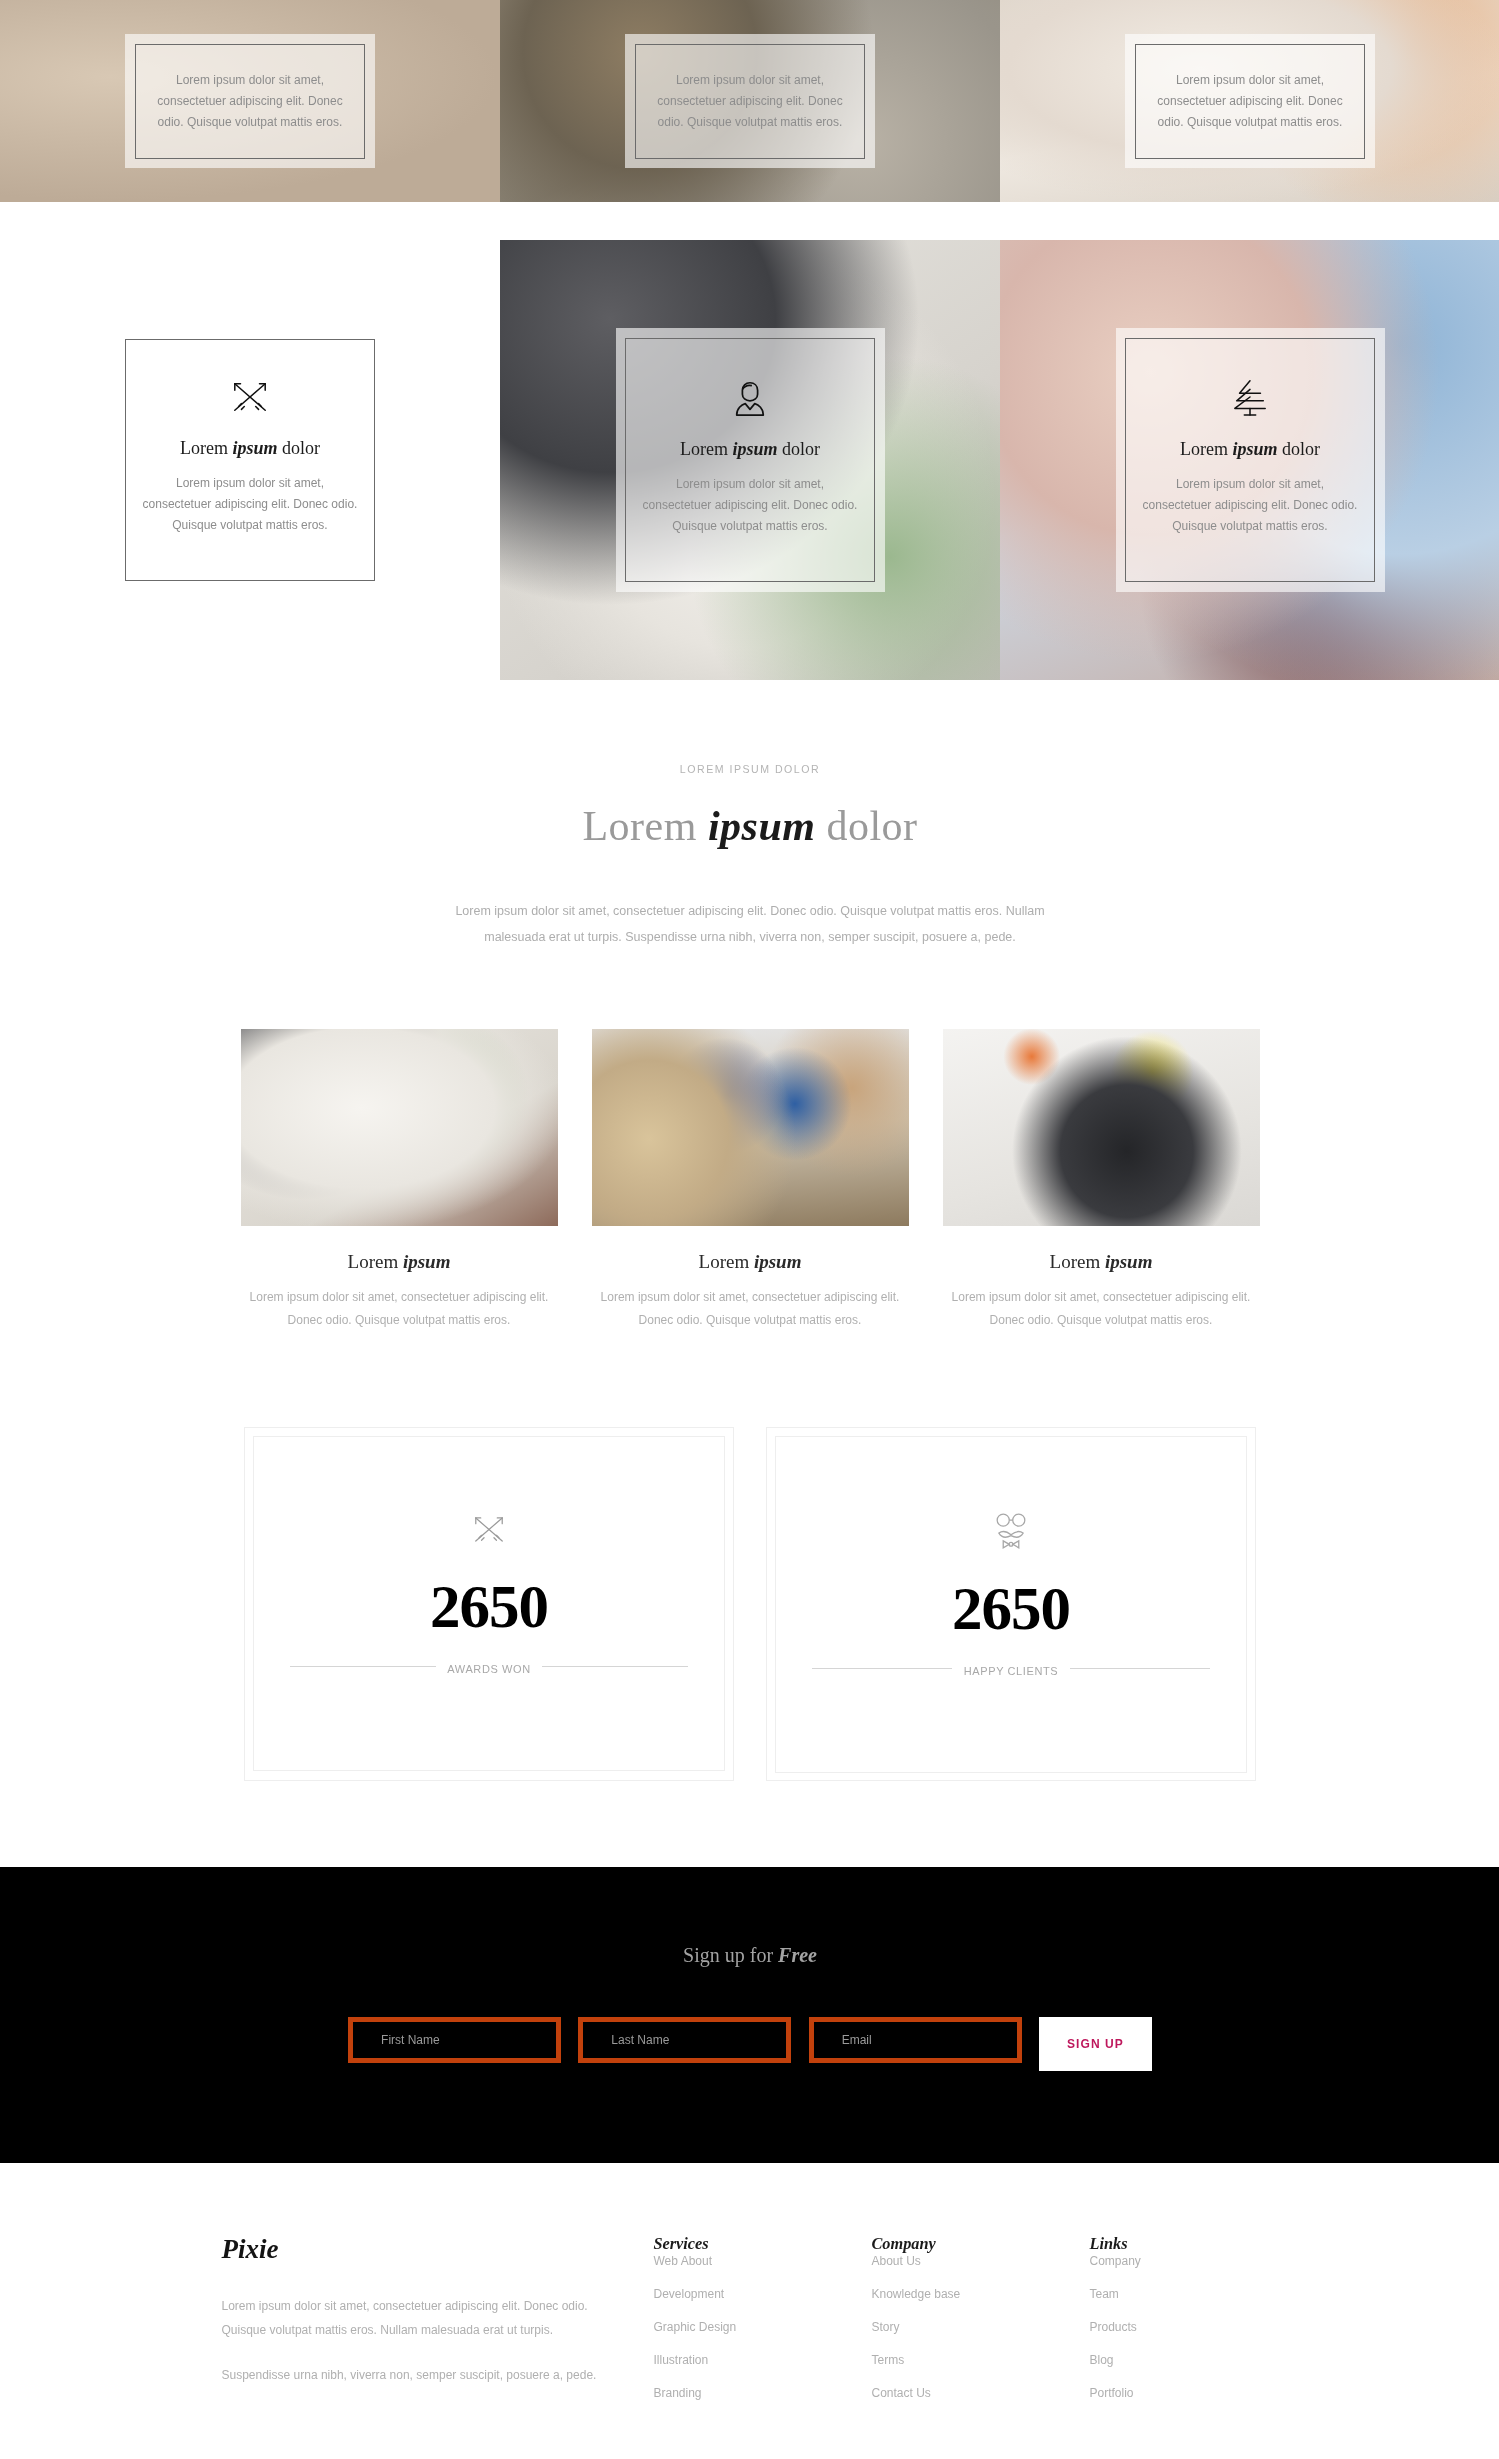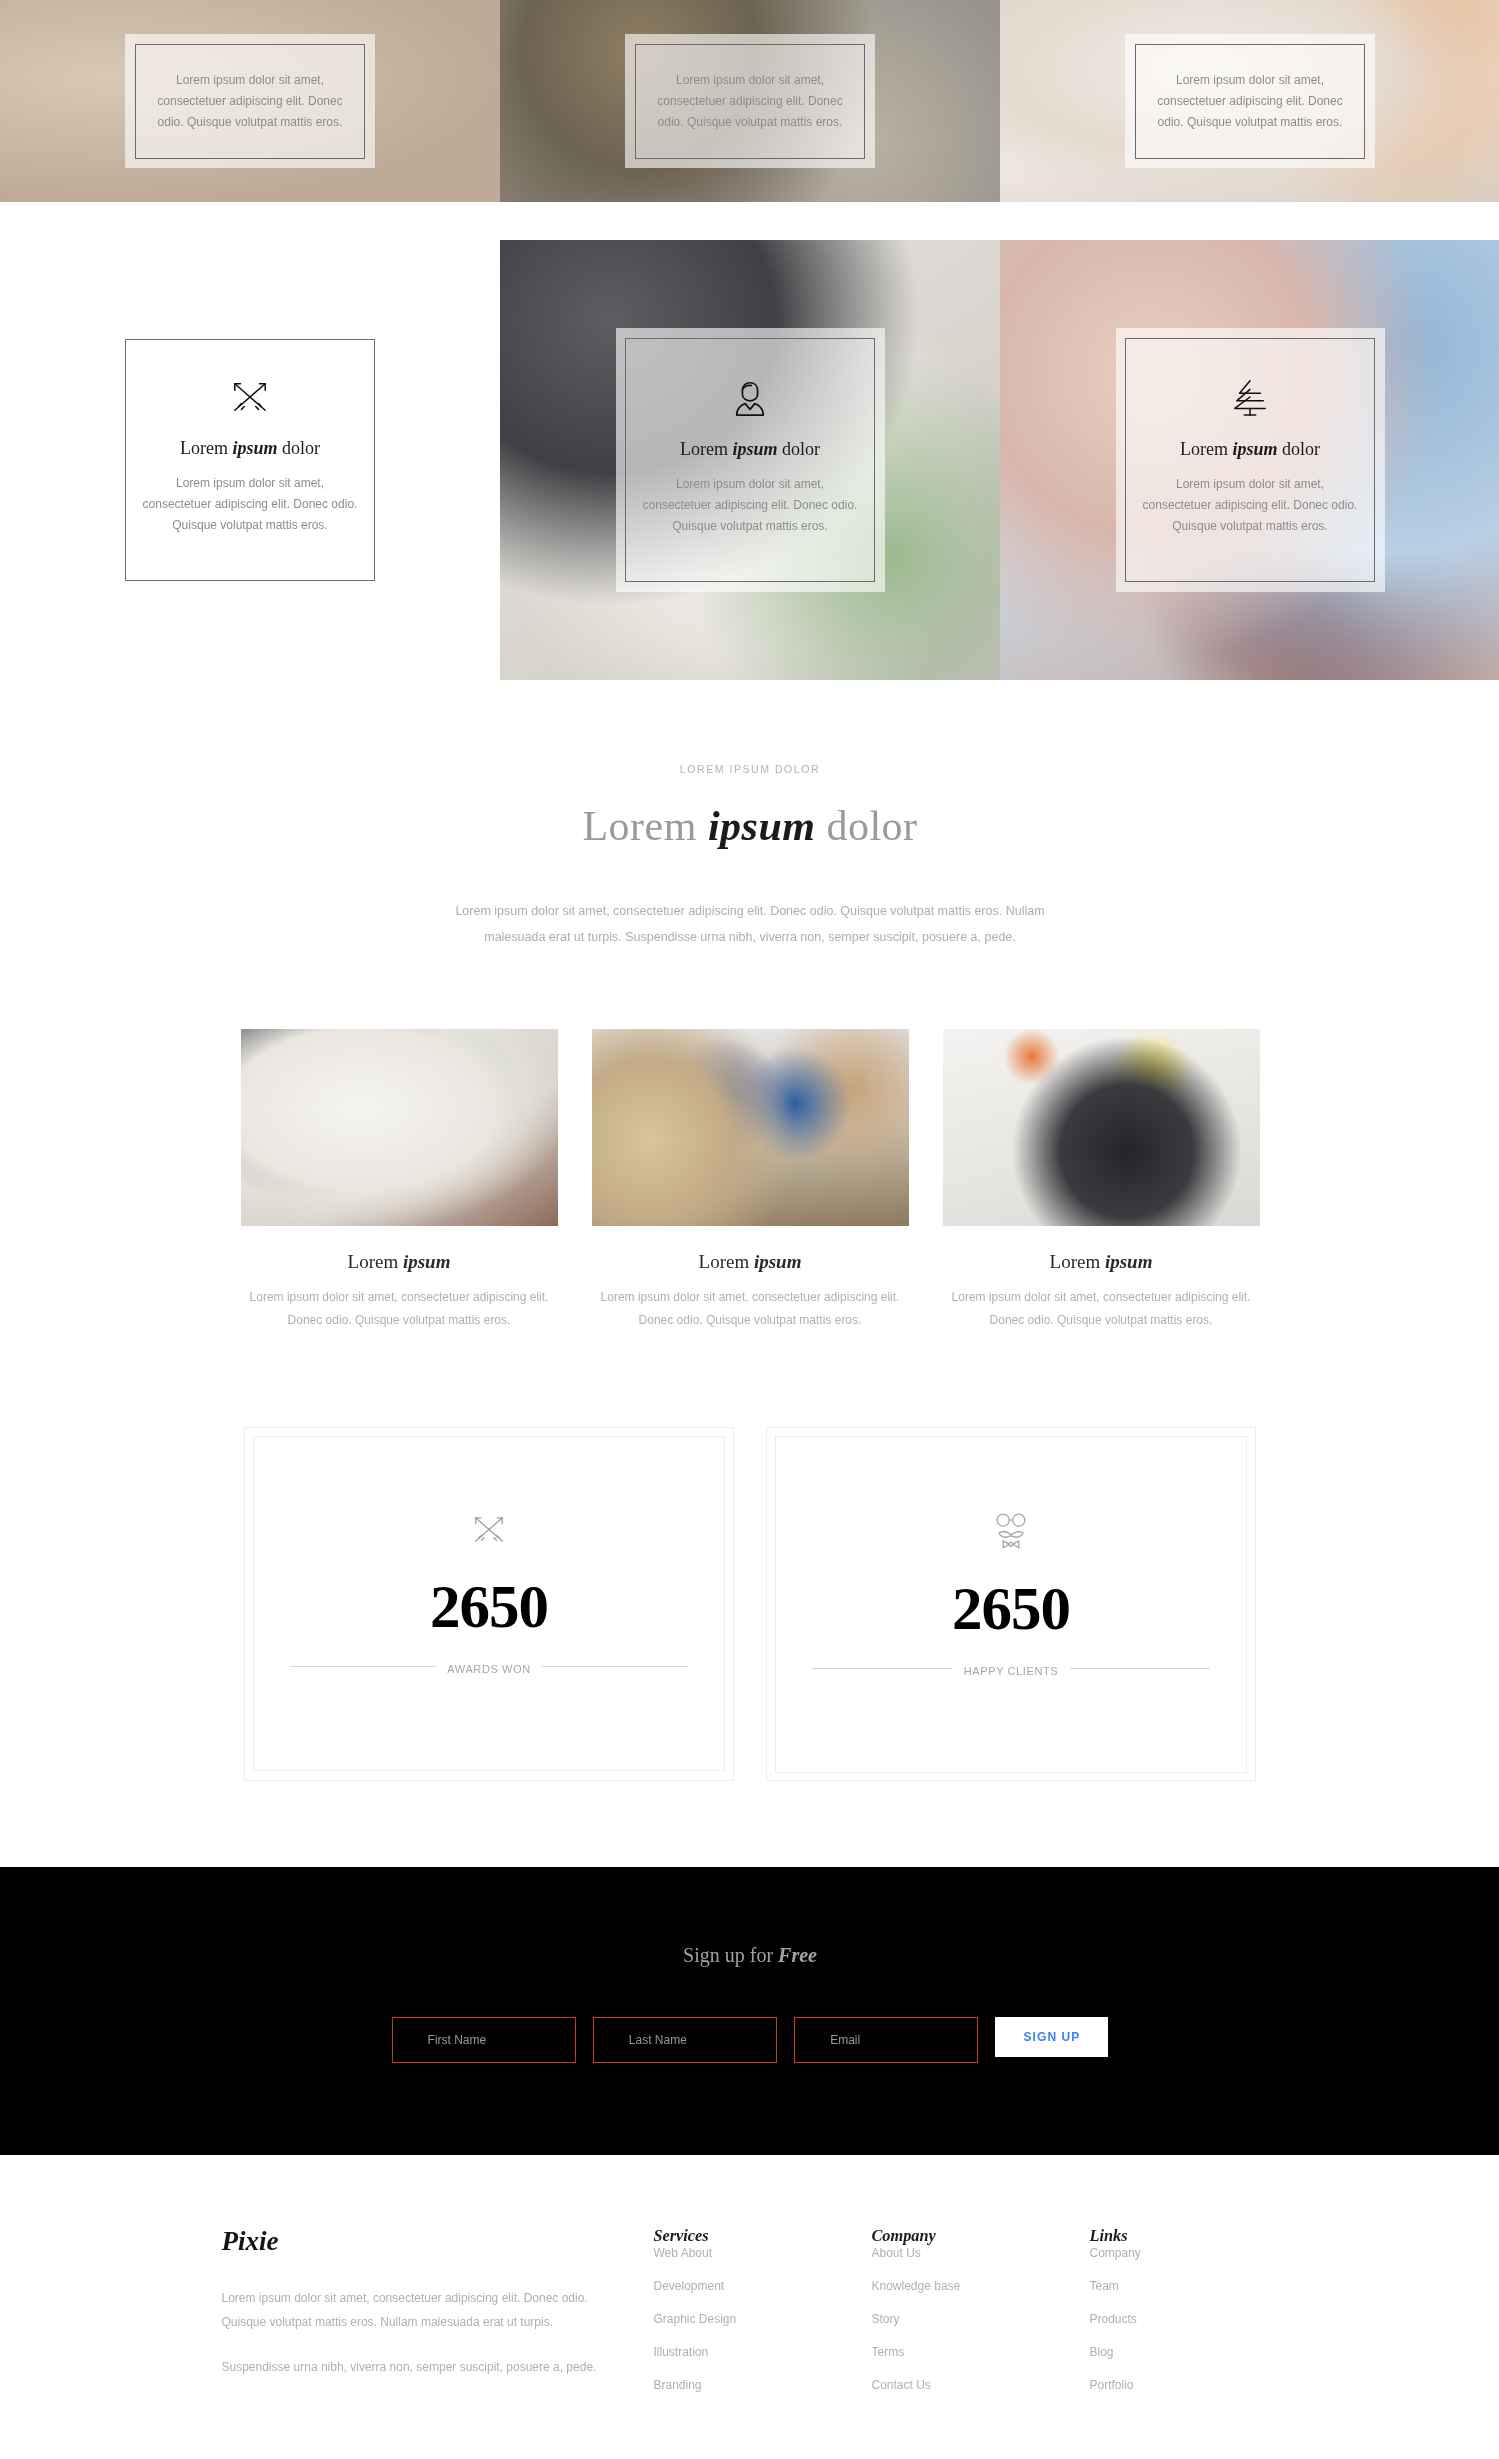--- a/index.html
+++ b/index.html
@@ -203,37 +203,37 @@
     color: #a3a3a3;
     margin-bottom: 50px;
   }
   .signup-title i { font-style: italic; font-weight: bold; }
   .signup-form {
     display: flex;
     justify-content: center;
     gap: 17.3px;
   }
   .signup-form input[type=text] {
-    width: 184px;
+    width: 213px;
     height: 46px;
     background: transparent;
-    border: 1px solid #c2410c;
+    border: 5px solid #c2410c;
     color: #cfcfcf;
-    padding: 0 35px;
+    padding: 0 28px;
     font-size: 12px;
     font-family: "Liberation Sans", sans-serif;
     outline: none;
   }
   .signup-form input::placeholder { color: #9a9a9a; }
   .signup-btn {
     width: 113px;
-    height: 40px;
+    height: 54px;
     background: #fff;
     border: none;
-    color: #3b82f6;
+    color: #be185d;
     font-size: 12px;
     font-weight: bold;
     letter-spacing: 1.1px;
     cursor: pointer;
     font-family: "Liberation Sans", sans-serif;
   }
 
   
   .footer { background: #fff; padding: 71px 1px 0; }
   .footer-inner {

